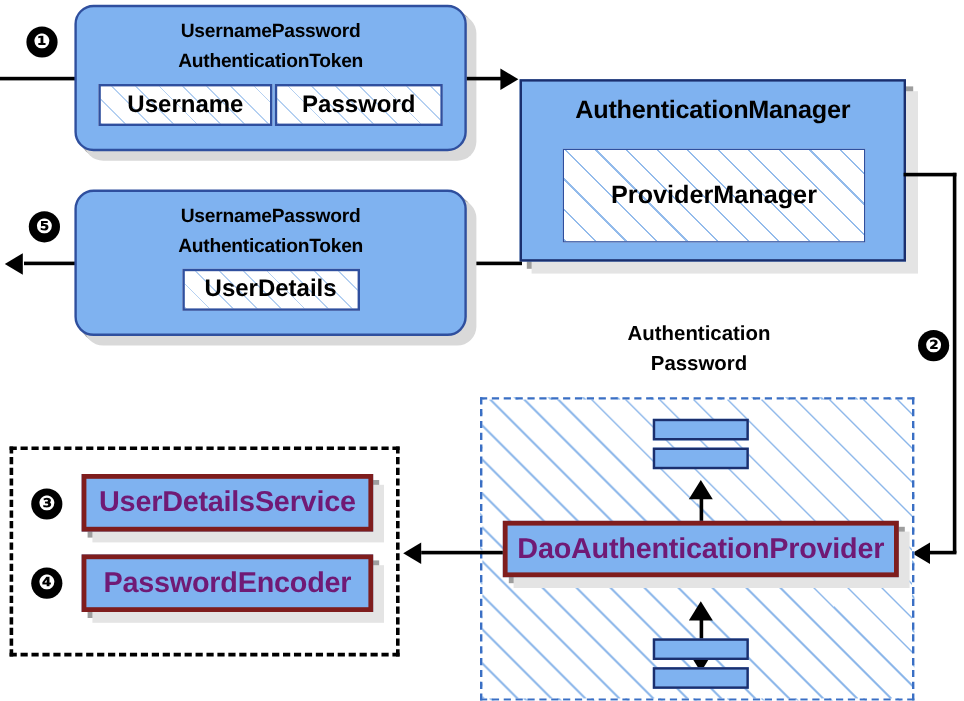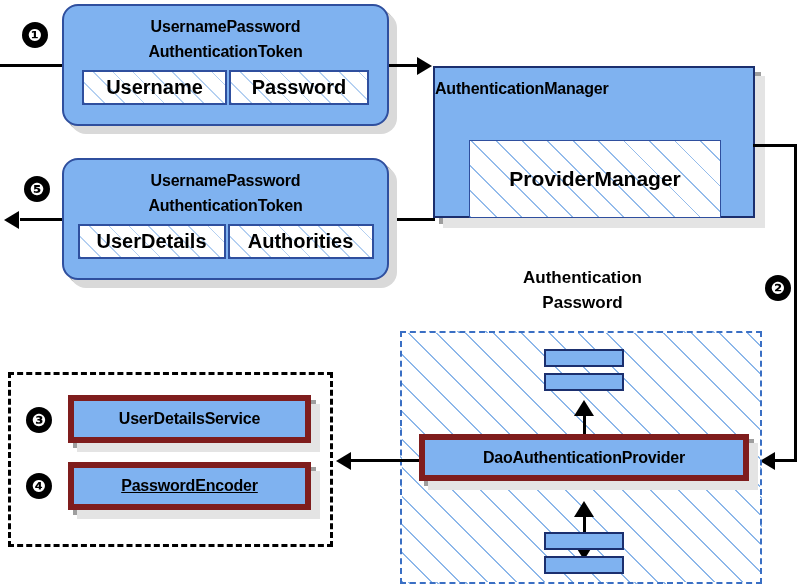--- a/index.html
+++ b/index.html
@@ -56,45 +56,46 @@
 
   
   .sq-card{
     position:absolute;
     background:#7fb2f0;
     border:2px solid #1b2f6e;
     box-shadow:10px 10px 0 0 #e4e4e4, 6px 6px 0 0 #9e9e9e;
     box-sizing:border-box;
   }
   .sq-title{
-    font-weight:bold;
-    font-size:16px;
+    text-align:center;
+    font-weight:bold;
+    font-size:21px;
     color:#000;
     padding-top:12px;
     letter-spacing:-0.2px;
   }
   .hatch-inner{
     position:absolute;
     background:#ffffff;
     background-image:repeating-linear-gradient(45deg,
         rgba(120,170,230,.8) 0 1.3px, rgba(255,255,255,0) 1.3px 18px);
     border:1px solid #2f4f9e;
     display:flex;align-items:center;justify-content:center;
     font-weight:bold;font-size:21px;color:#000;
     box-sizing:border-box;
   }
 
   
   .flat-card{
     position:absolute;
     background:#7fb2f0;
-    border:6px solid #7f1d1d;
+    border:4px solid #7f1d1d;
     box-shadow:9px 9px 0 0 #e4e4e4, 5px 5px 0 0 #9e9e9e;
     display:flex;align-items:center;justify-content:center;
-    font-weight:bold;font-size:16px;color:#000000;
+    font-weight:bold;font-size:24px;color:#701a75;
     box-sizing:border-box;
     letter-spacing:-0.2px;
   }
 
   
   .dashed-box{
     position:absolute;
     border:3px dashed #000000;
     box-sizing:border-box;
     background:transparent;
@@ -188,21 +189,21 @@
       <div class="field-box" style="width:145px;">Username</div>
       <div class="field-box" style="width:140px;">Password</div>
     </div>
   </div>
 
   <div class="hline" style="left:389px;top:64px;width:32px;"></div>
   <div class="arrow-r" style="left:417px;top:57px;"></div>
 
   <div class="sq-card" style="left:433px;top:66px;width:322px;height:152px;">
     <div class="sq-title">AuthenticationManager</div>
-    <div class="hatch-inner" style="left:34px;top:56px;width:252px;height:78px;margin-top:16px;">
+    <div class="hatch-inner" style="left:34px;top:56px;width:252px;height:78px;">
       <span>ProviderManager</span>
     </div>
   </div>
 
   <div class="hline" style="left:753px;top:144px;width:44px;"></div>
   <div class="vline" style="left:794px;top:144px;height:317px;"></div>
   <div class="hline" style="left:775px;top:459px;width:22px;"></div>
   <div class="arrow-l" style="left:760px;top:452px;"></div>
   <div class="badge" style="left:765px;top:275px;">❷</div>
 
@@ -211,21 +212,20 @@
   <div class="arrow-l" style="left:4px;top:211px;"></div>
   <div class="badge" style="left:24px;top:176px;">❺</div>
 
   <div class="token-card" style="left:62px;top:158px;width:327px;height:122px;">
     <div class="token-title">
       <span>UsernamePassword</span>
       <span>AuthenticationToken</span>
     </div>
     <div class="token-fields">
       <div class="field-box" style="width:148px;">UserDetails</div>
-      <div class="field-box" style="width:146px;">Authorities</div>
     </div>
   </div>
 
   <div class="caption" style="left:470px;top:265px;width:225px;">
     <span>Authentication</span>
     <span>Password</span>
   </div>
 
   <div class="dashed-hatch" style="left:400px;top:331px;width:362px;height:253px;">
 
@@ -248,15 +248,15 @@
 
   <div class="hline" style="left:351px;top:459px;width:68px;"></div>
   <div class="arrow-l" style="left:336px;top:452px;"></div>
 
   <div class="dashed-box" style="left:8px;top:372px;width:325px;height:175px;"></div>
 
   <div class="badge" style="left:26px;top:407px;">❸</div>
   <div class="flat-card" style="left:68px;top:395px;width:243px;height:48px;">UserDetailsService</div>
 
   <div class="badge" style="left:26px;top:473px;">❹</div>
-  <div class="flat-card" style="left:68px;top:462px;width:243px;height:48px;text-decoration:underline;">PasswordEncoder</div>
+  <div class="flat-card" style="left:68px;top:462px;width:243px;height:48px;">PasswordEncoder</div>
 
 </div>
 
 </body></html>

